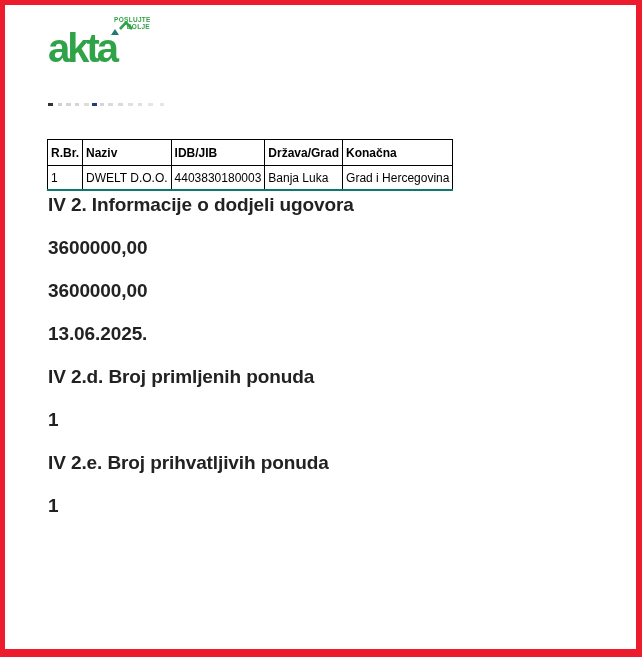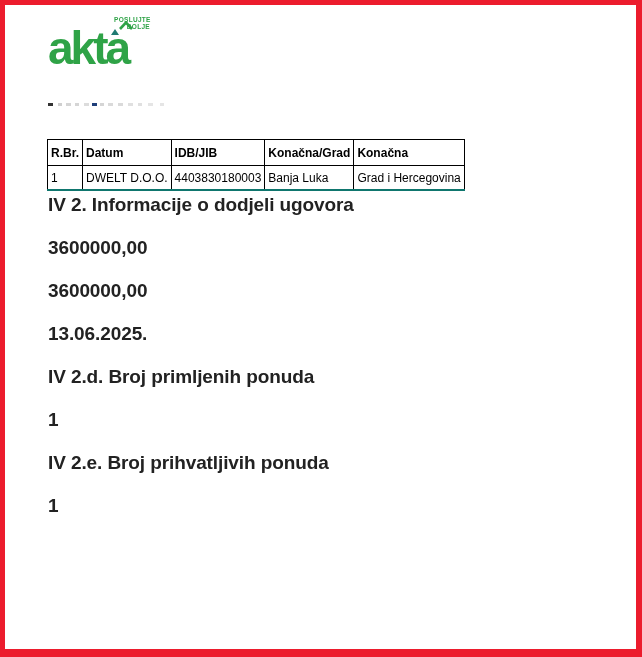--- a/index.html
+++ b/index.html
@@ -25,21 +25,21 @@
     position: absolute;
     left: 43px;   
     top: 11px;    
     width: 130px;
     height: 64px;
   }
   .logo .brand {
     position: absolute;
     left: 0;
     top: 8px;
-    font-size: 46px;
+    font-size: 40px;
     font-weight: 700;
     letter-spacing: -3px;
     color: #2FA347;
     line-height: 48px;
   }
   .logo .caret {
     position: absolute;
     left: 70px;
     top: 5px;
   }
@@ -155,23 +155,23 @@
     <colgroup>
       <col style="width:30px">
       <col style="width:70px">
       <col style="width:83px">
       <col style="width:71px">
       <col style="width:109px">
     </colgroup>
     <thead>
       <tr>
         <th>R.Br.</th>
-        <th>Datum</th>
+        <th>Naziv</th>
         <th>IDB/JIB</th>
-        <th>Konačna/Grad</th>
+        <th>Država/Grad</th>
         <th>Konačna</th>
       </tr>
     </thead>
     <tbody>
       <tr>
         <td>1</td>
         <td>DWELT D.O.O.</td>
         <td>4403830180003</td>
         <td>Banja Luka</td>
         <td>Grad i Hercegovina</td>

